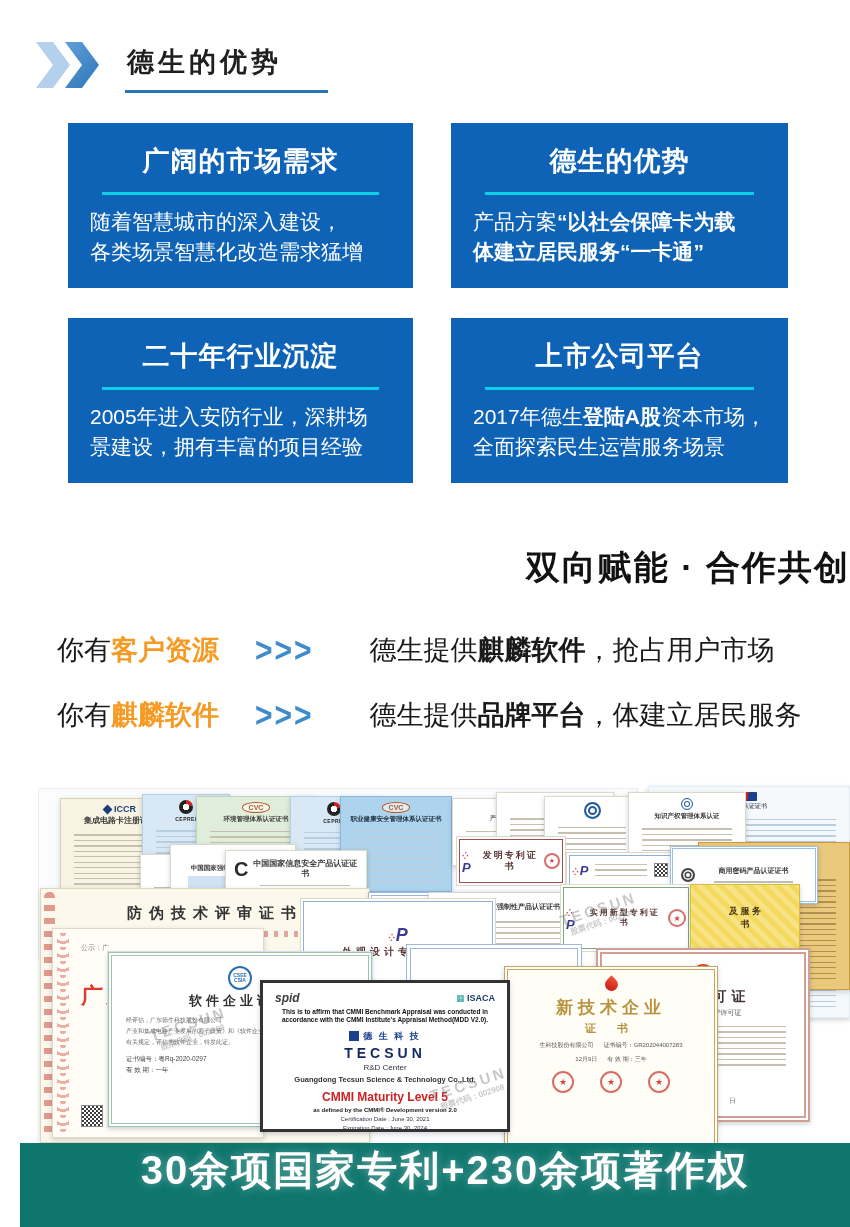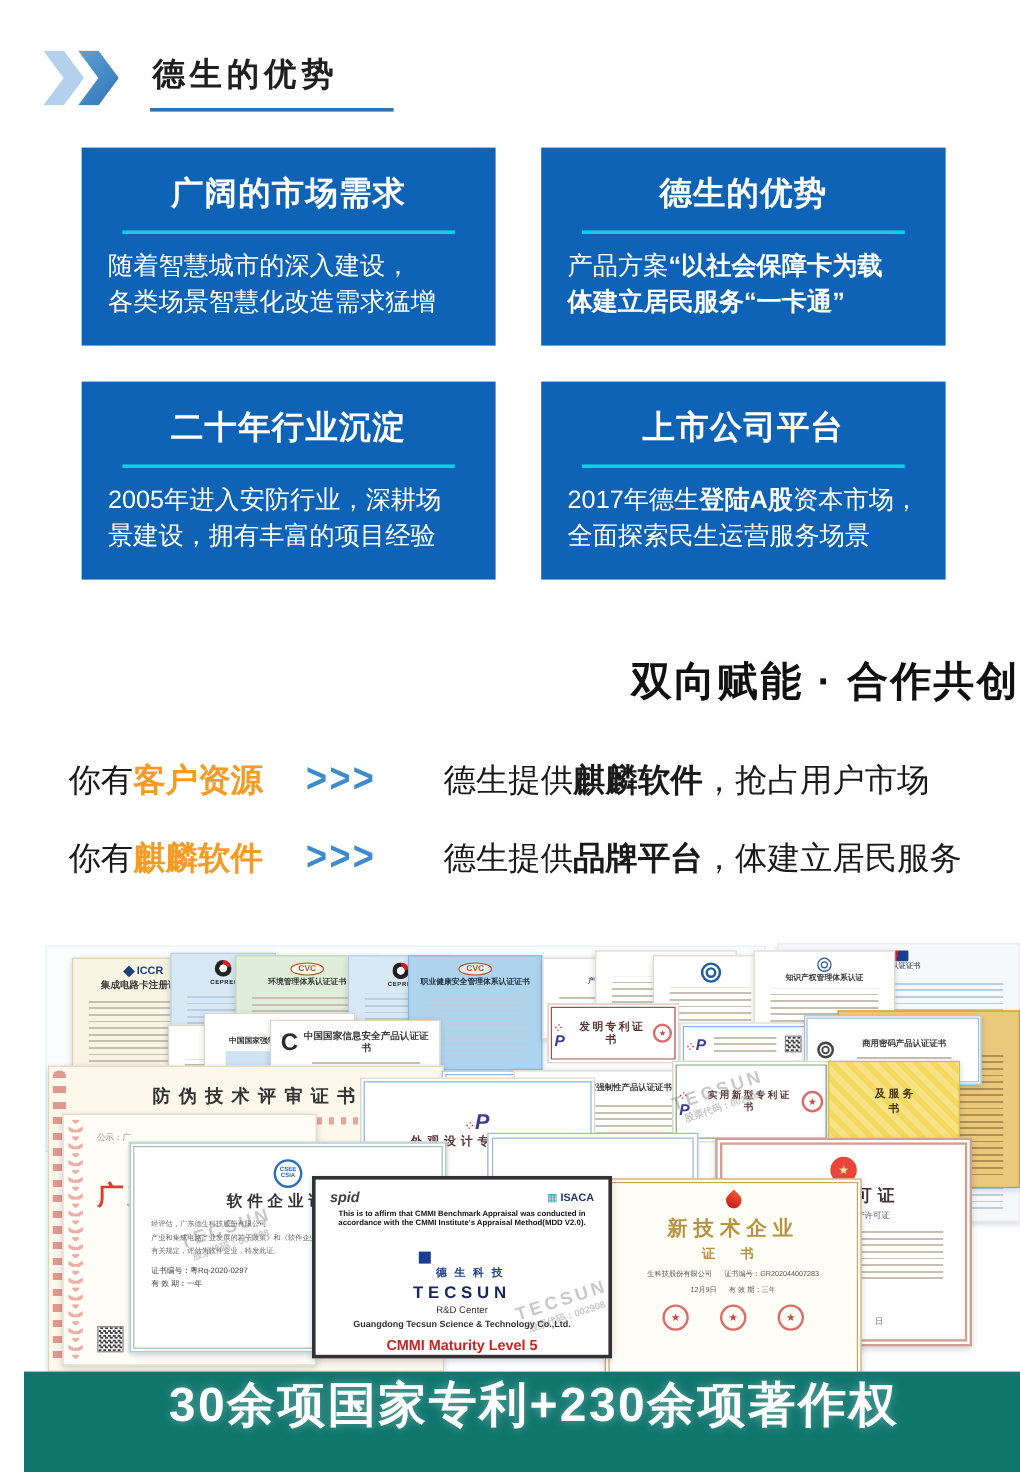--- a/index.html
+++ b/index.html
@@ -123,21 +123,21 @@
   .ht-info { display:flex; gap:10px; font-size:6px; color:#555; margin-top:3px; }
   .ht-seals { display:flex; gap:26px; margin-top:5px; }
 
   .cmmi { border:3px solid #333; padding:8px 12px; gap:3px; }
   .cmmi-top { align-self:stretch; display:flex; justify-content:space-between; align-items:center; }
   .spid { color:#404040; font-weight:900; font-style:italic; font-size:12px; }
   .isaca { color:#1b3a6b; font-weight:900; font-size:9px; }
   .isaca::before { content:"▦ "; color:#2a9fa0; }
   .affirm { font-size:6.5px; font-weight:bold; color:#111; text-align:center; line-height:1.3; }
   .cmmi-brand { display:flex; align-items:center; gap:4px; margin-top:2px; }
-  .cmmi-cn { font-size:9px; font-weight:bold; color:#1b3f8f; letter-spacing:2px;margin-top:24px; }
+  .cmmi-cn { font-size:9px; font-weight:bold; color:#1b3f8f; letter-spacing:2px; }
   .cmmi-en { font-size:14px; font-weight:900; color:#13265e; letter-spacing:4px; line-height:1; }
   .rd { font-size:8px; font-weight:normal; color:#333; }
   .comp { font-size:7.5px; font-weight:bold; color:#333; }
   .lvl { font-size:12px; font-weight:900; color:#cc2222; margin-top:3px; }
   .lvlsub { font-size:6px; font-weight:bold; color:#222; }
   .dt { font-size:6px; color:#334; }
 
   .wm { position:absolute; transform:rotate(-18deg); color:rgba(110,110,110,.38);
         font-weight:bold; text-align:center; pointer-events:none; z-index:50; }
   .wm-b { font-size:15px; letter-spacing:3px; }
@@ -391,21 +391,21 @@
 
     <div class="cert lic" style="left:596px;top:168px;width:214px;height:174px;padding:10px">
       <span class="nat-seal">★</span>
       <div class="lic-title">生产许可证</div>
       <div class="s7" style="color:#555">产品符合取得生产许可证</div>
       <div class="lines grow"></div>
       <span class="seal" style="width:20px;height:20px;font-size:8px">★</span>
       <div class="s7" style="color:#777">2017 年　　月　　日</div>
     </div>
 
-    <div class="cert hitech" style="left:504px;top:202px;width:214px;height:188px;padding:6px">
+    <div class="cert hitech" style="left:504px;top:186px;width:214px;height:188px;padding:6px">
       <span class="flame"></span>
       <div class="ht-title">新技术企业</div>
       <div class="ht-sub">证 书</div>
       <div class="ht-info">
         <span>生科技股份有限公司</span>
         <span>证书编号：GR202044007283</span>
       </div>
       <div class="ht-info">
         <span>12月9日</span>
         <span>有 效 期：三年</span>

